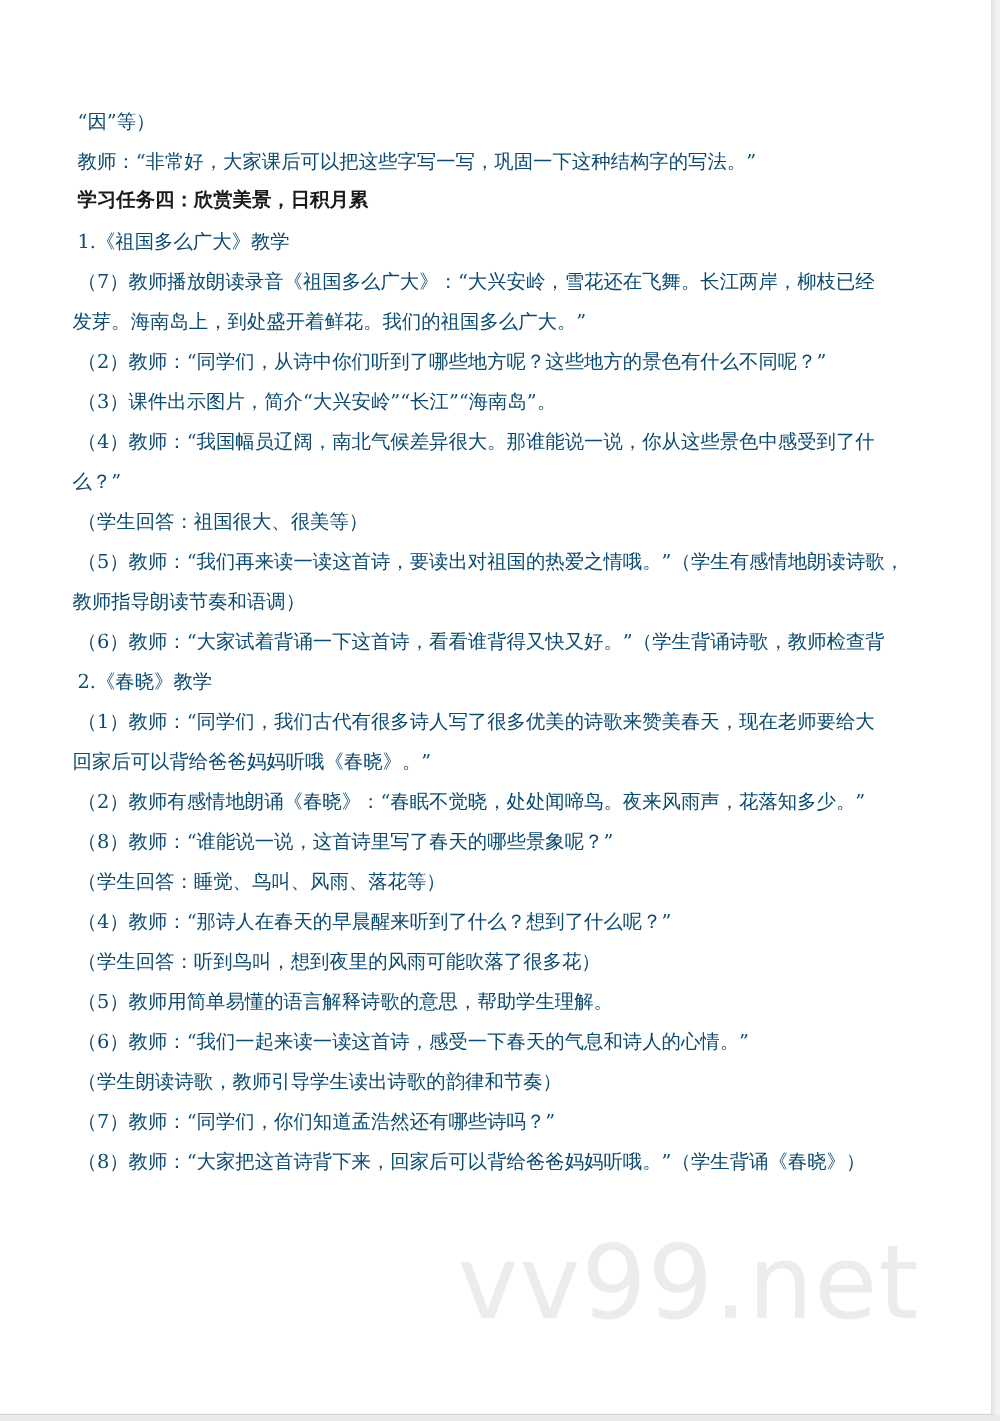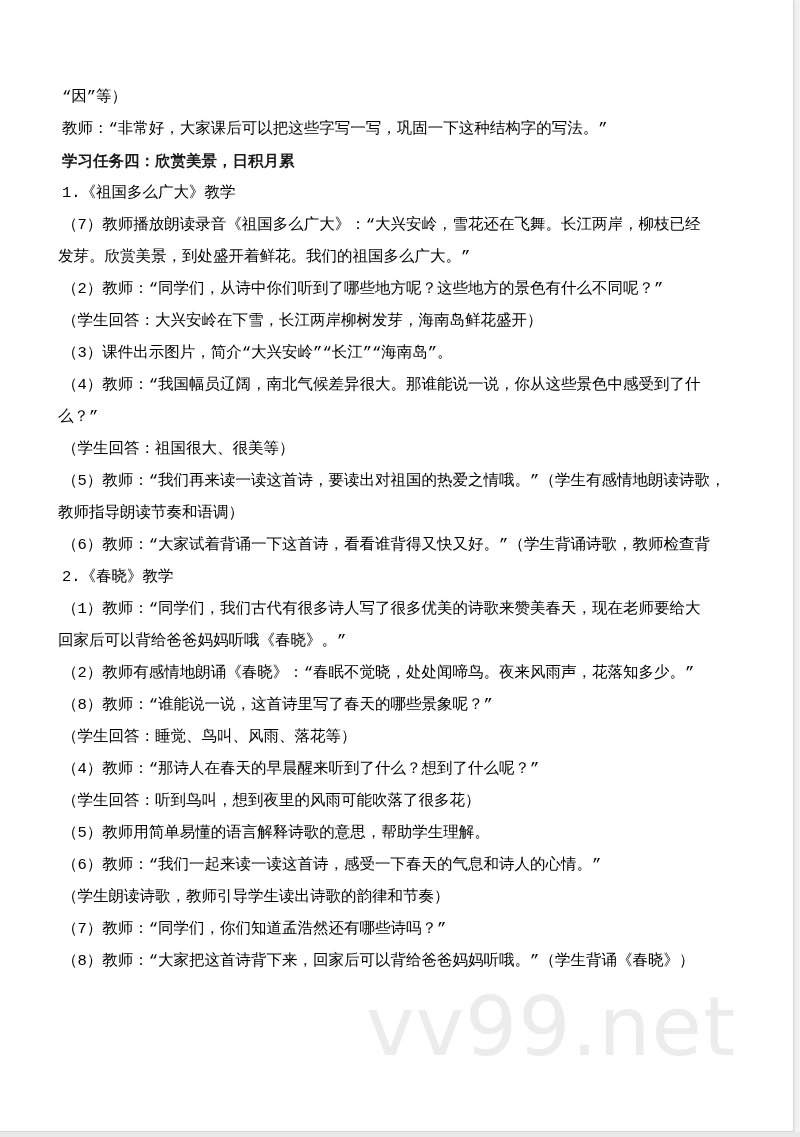--- a/index.html
+++ b/index.html
@@ -50,23 +50,22 @@
       position: absolute;
       left: 62px;
       top: 84px;
       width: 680px;
       z-index: 1;
     }
     .line {
       height: 32px;
       line-height: 26px;
       font-size: 15.5px;
-      color: #000000;
+      color: #0c4a6e;
       white-space: nowrap;
-      font-family: Liberation Mono, monospace;
     }
     .line.heading {
       font-family: Liberation Serif, serif;
       font-weight: bold;
       color: #1a1a1a;
     }
     .line.cont {
       margin-left: -4px;
     }
   </style>
@@ -75,23 +74,22 @@
 
 <div class="page">
   <div class="watermark">vv99.net</div>
 
   <div class="content">
     <div class="line">“因”等）</div>
     <div class="line">教师：“非常好，大家课后可以把这些字写一写，巩固一下这种结构字的写法。”</div>
     <div class="line heading">学习任务四：欣赏美景，日积月累</div>
     <div class="line">1.《祖国多么广大》教学</div>
     <div class="line">（7）教师播放朗读录音《祖国多么广大》：“大兴安岭，雪花还在飞舞。长江两岸，柳枝已经</div>
-    <div class="line cont">发芽。欣赏美景，到处盛开着鲜花。我们的祖国多么广大。”</div>
+    <div class="line cont">发芽。海南岛上，到处盛开着鲜花。我们的祖国多么广大。”</div>
     <div class="line">（2）教师：“同学们，从诗中你们听到了哪些地方呢？这些地方的景色有什么不同呢？”</div>
-    <div class="line">（学生回答：大兴安岭在下雪，长江两岸柳树发芽，海南岛鲜花盛开）</div>
     <div class="line">（3）课件出示图片，简介“大兴安岭”“长江”“海南岛”。</div>
     <div class="line">（4）教师：“我国幅员辽阔，南北气候差异很大。那谁能说一说，你从这些景色中感受到了什</div>
     <div class="line cont">么？”</div>
     <div class="line">（学生回答：祖国很大、很美等）</div>
     <div class="line">（5）教师：“我们再来读一读这首诗，要读出对祖国的热爱之情哦。”（学生有感情地朗读诗歌，</div>
     <div class="line cont">教师指导朗读节奏和语调）</div>
     <div class="line">（6）教师：“大家试着背诵一下这首诗，看看谁背得又快又好。”（学生背诵诗歌，教师检查背</div>
     <div class="line">2.《春晓》教学</div>
     <div class="line">（1）教师：“同学们，我们古代有很多诗人写了很多优美的诗歌来赞美春天，现在老师要给大</div>
     <div class="line cont">回家后可以背给爸爸妈妈听哦《春晓》。”</div>

